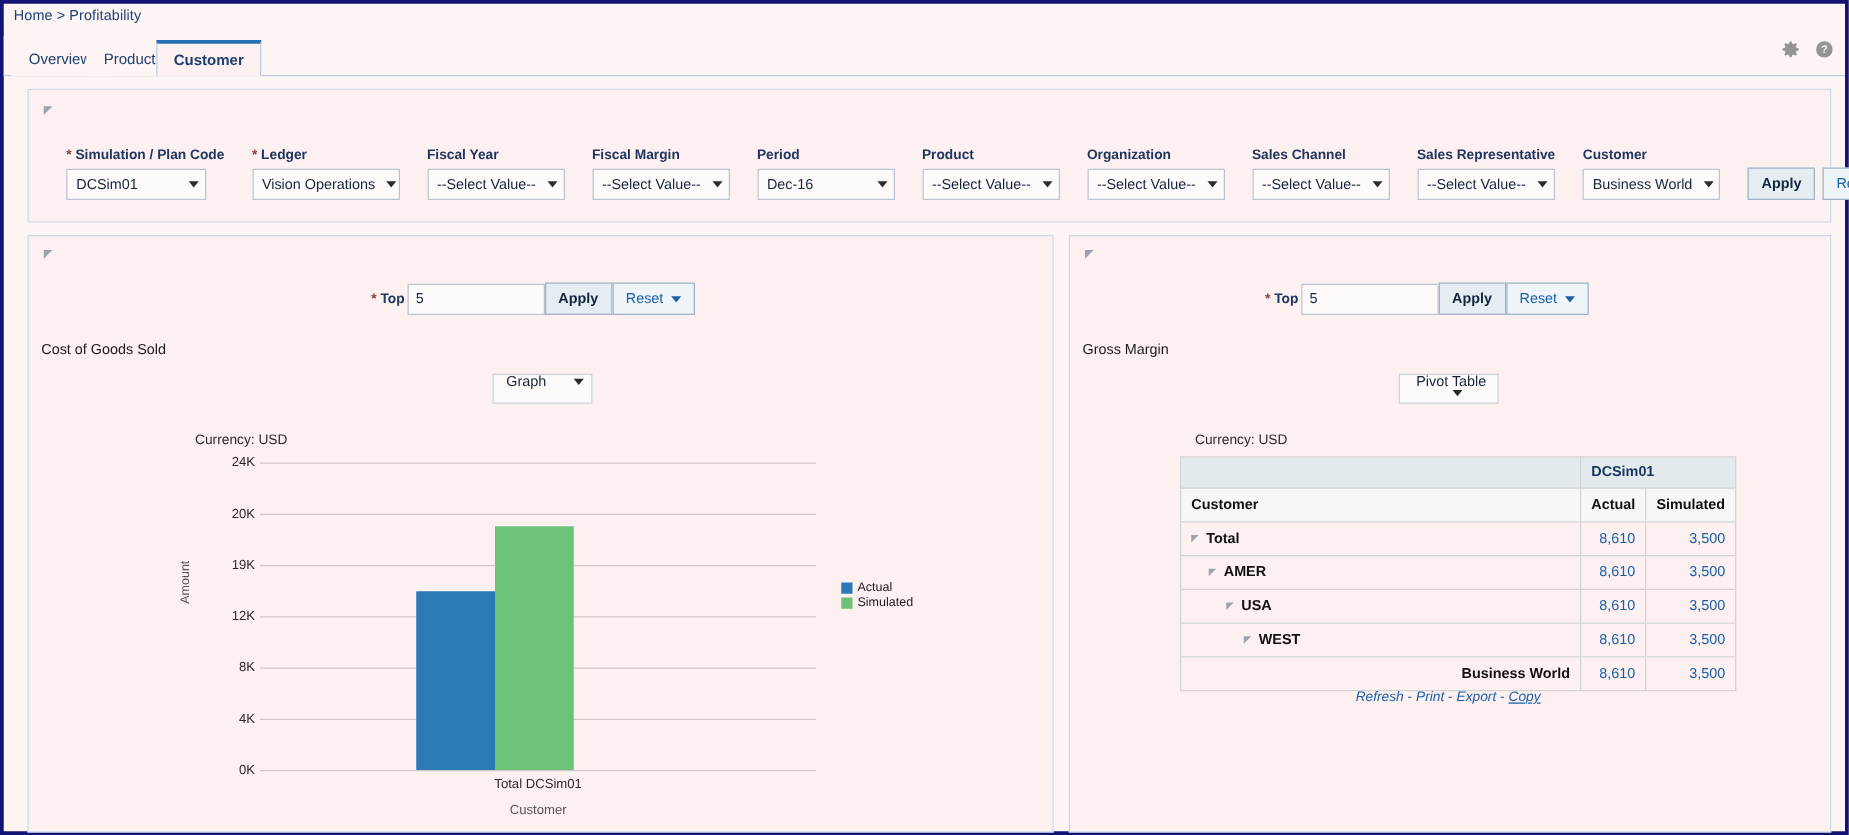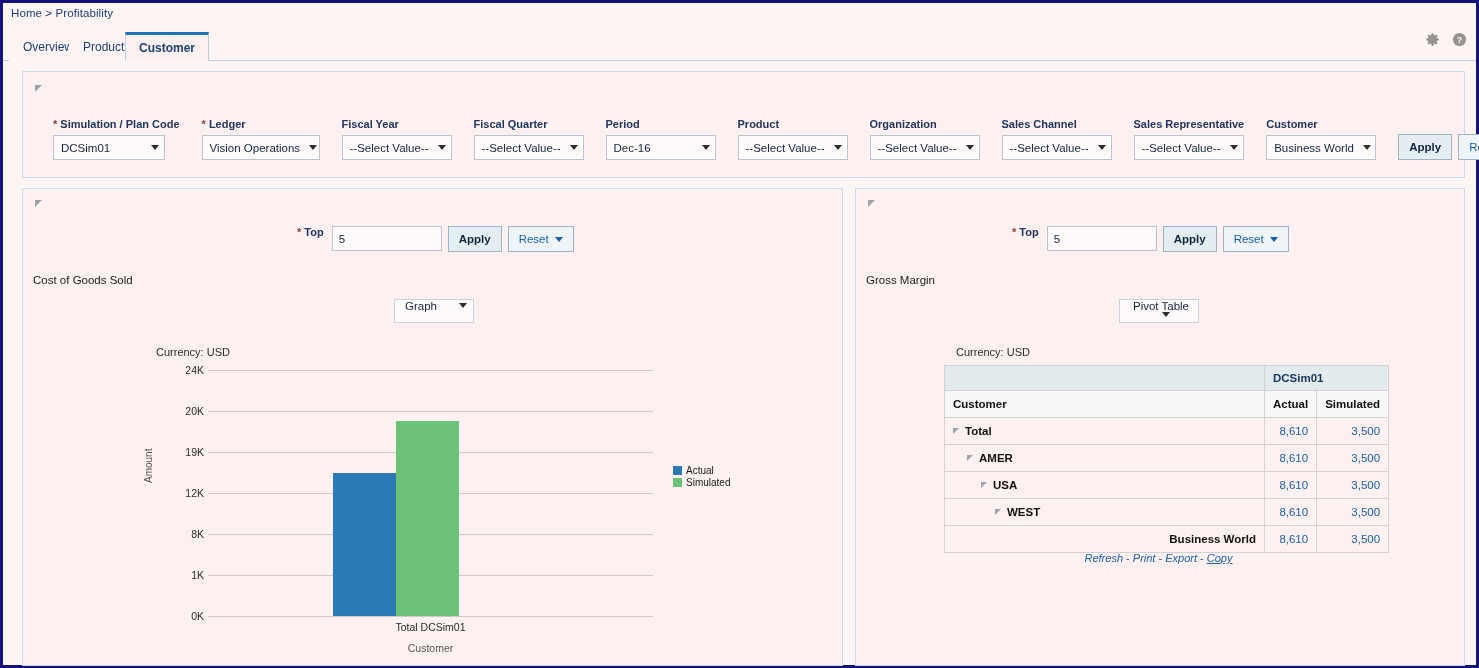--- a/index.html
+++ b/index.html
@@ -150,21 +150,21 @@
     background: #fdf0f0;
     border: 1px solid #cddbe6;
   }
   .panel.left  { left: 19px;  width: 821px; height: 478px; }
   .panel.right { left: 852px; width: 610px; height: 478px; }
   .panel > .disclose { position: absolute; left: 12px; top: 11px; }
   .top-row {
     position: absolute;
     top: 37px;
     display: flex;
-    gap: 6px;
+    align-items: center;
   }
   .panel.left  .top-row { left: 274px; }
   .panel.right .top-row { left: 156px; }
   .top-label {
     font-size: 11px;
     font-weight: bold;
     color: #21365e;
     margin-right: 2px;
     white-space: nowrap;
   }
@@ -354,21 +354,21 @@
 
       <div class="fgroup">
         <div class="flabel">Fiscal Year</div>
         <div class="fselect" style="width:110px">
           <span>--Select Value--</span>
           <span class="caret"></span>
         </div>
       </div>
 
       <div class="fgroup">
-        <div class="flabel">Fiscal Quarter</div>
+        <div class="flabel">Fiscal Margin</div>
         <div class="fselect" style="width:110px">
           <span>--Select Value--</span>
           <span class="caret"></span>
         </div>
       </div>
 
       <div class="fgroup">
         <div class="flabel">Period</div>
         <div class="fselect" style="width:110px">
           <span>Dec-16</span>
@@ -448,21 +448,21 @@
     </div>
 
     <div class="currency">Currency: USD</div>
 
     <div class="chart">
       <div class="ytitle">Amount</div>
       <div class="plot" id="plot">
           <div class="gridline" style="top: 246px;"></div>
           <div class="ytick" style="top: 246px;">0K</div>
           <div class="gridline" style="top: 205px;"></div>
-          <div class="ytick" style="top: 205px;">1K</div>
+          <div class="ytick" style="top: 205px;">4K</div>
           <div class="gridline" style="top: 164px;"></div>
           <div class="ytick" style="top: 164px;">8K</div>
           <div class="gridline" style="top: 123px;"></div>
           <div class="ytick" style="top: 123px;">12K</div>
           <div class="gridline" style="top: 82px;"></div>
           <div class="ytick" style="top: 82px;">19K</div>
           <div class="gridline" style="top: 41px;"></div>
           <div class="ytick" style="top: 41px;">20K</div>
           <div class="gridline" style="top: 0px;"></div>
           <div class="ytick" style="top: 0px;">24K</div>

